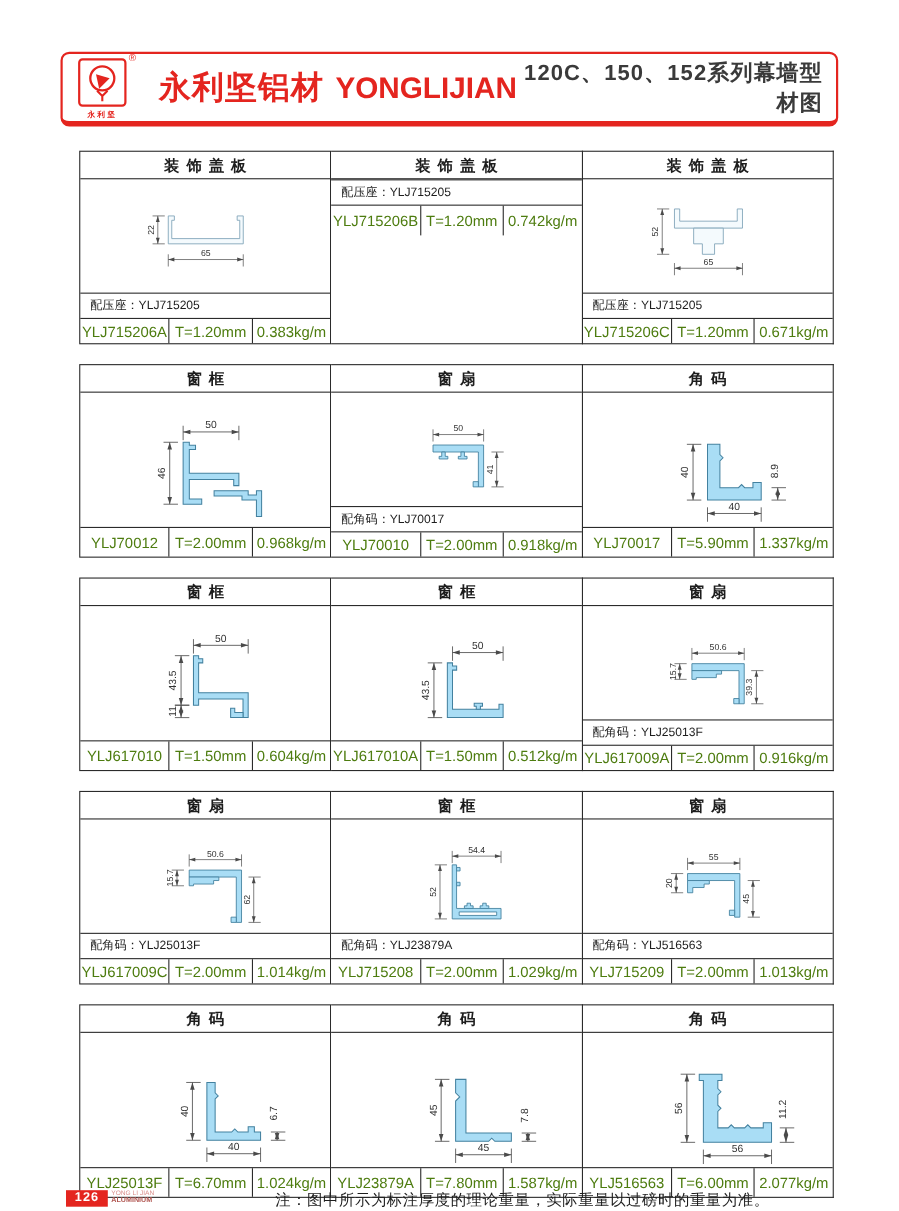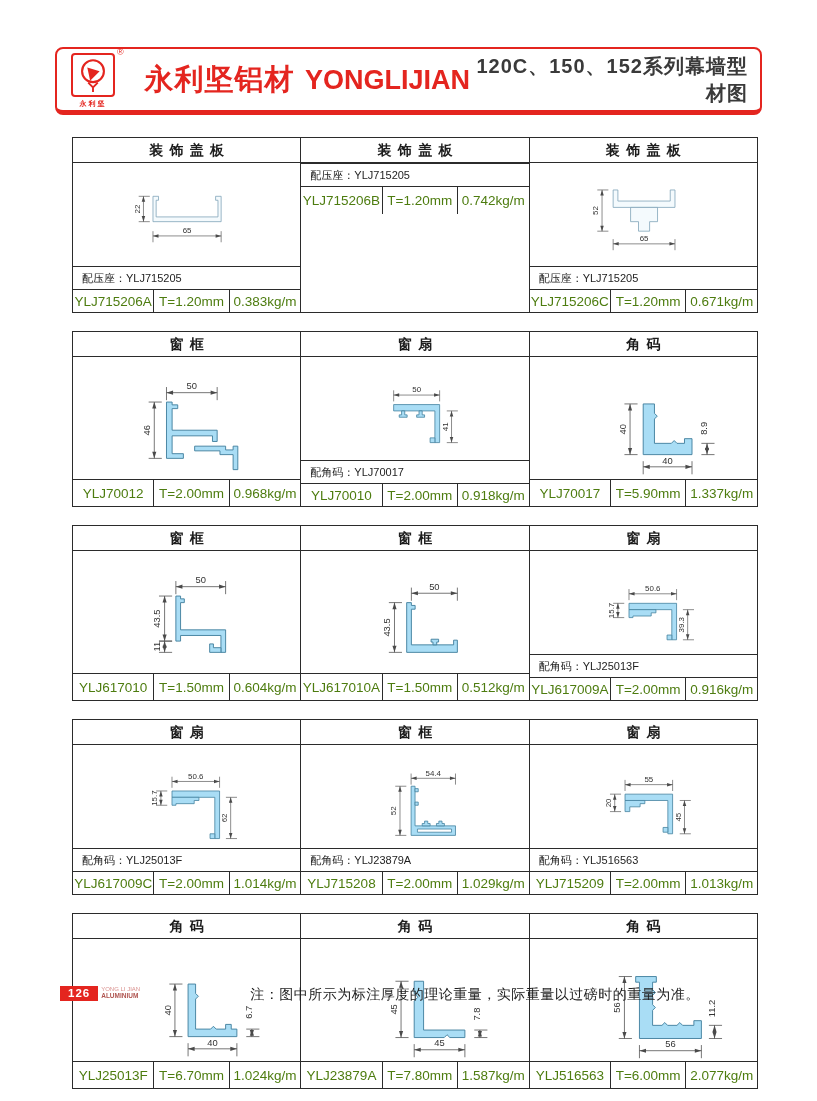--- a/index.html
+++ b/index.html
@@ -35,21 +35,21 @@
   .cell-draw svg { display:block; width:100%; height:100%; }
   .cell-note { height:23px; line-height:22px; font-size:11px; color:#1d1d1d; padding-left:9px;
                border-top:1.4px solid #2b2b2b; }
   .cell-spec { height:28px; display:flex; border-top:1.4px solid #2b2b2b; font-size:13.5px; color:#4d7c0f; }
   .cell-spec > div { display:flex; align-items:center; justify-content:center; }
   .spec-model  { flex:1.08; border-right:1.4px solid #2b2b2b; }
   .spec-thick  { flex:1;    border-right:1.4px solid #2b2b2b; }
   .spec-weight { flex:0.95; }
 
   
-  .ftr { position:absolute; left:60px; top:986px; width:698px; display:flex; align-items:flex-start; }
+  .ftr { position:absolute; left:60px; top:1082px; width:698px; display:flex; align-items:flex-start; }
   .page-badge { display:flex; }
   .badge-num { background:#e4251f; color:#fff; font-weight:bold; font-size:11.5px;
                padding:1px 8px 2px 8px; letter-spacing:1px; }
   .badge-txt { margin-left:3px; line-height:1; }
   .badge-txt .t1 { font-size:6px; color:#d98f8c; }
   .badge-txt .t2 { font-size:6.5px; color:#b05550; font-weight:bold; margin-top:1px; }
   .ftr-note { margin-left:110px; font-size:14px; font-weight:400; color:#1d1d1d; letter-spacing:0.5px; }
 </style>
 </head>
 <body>

